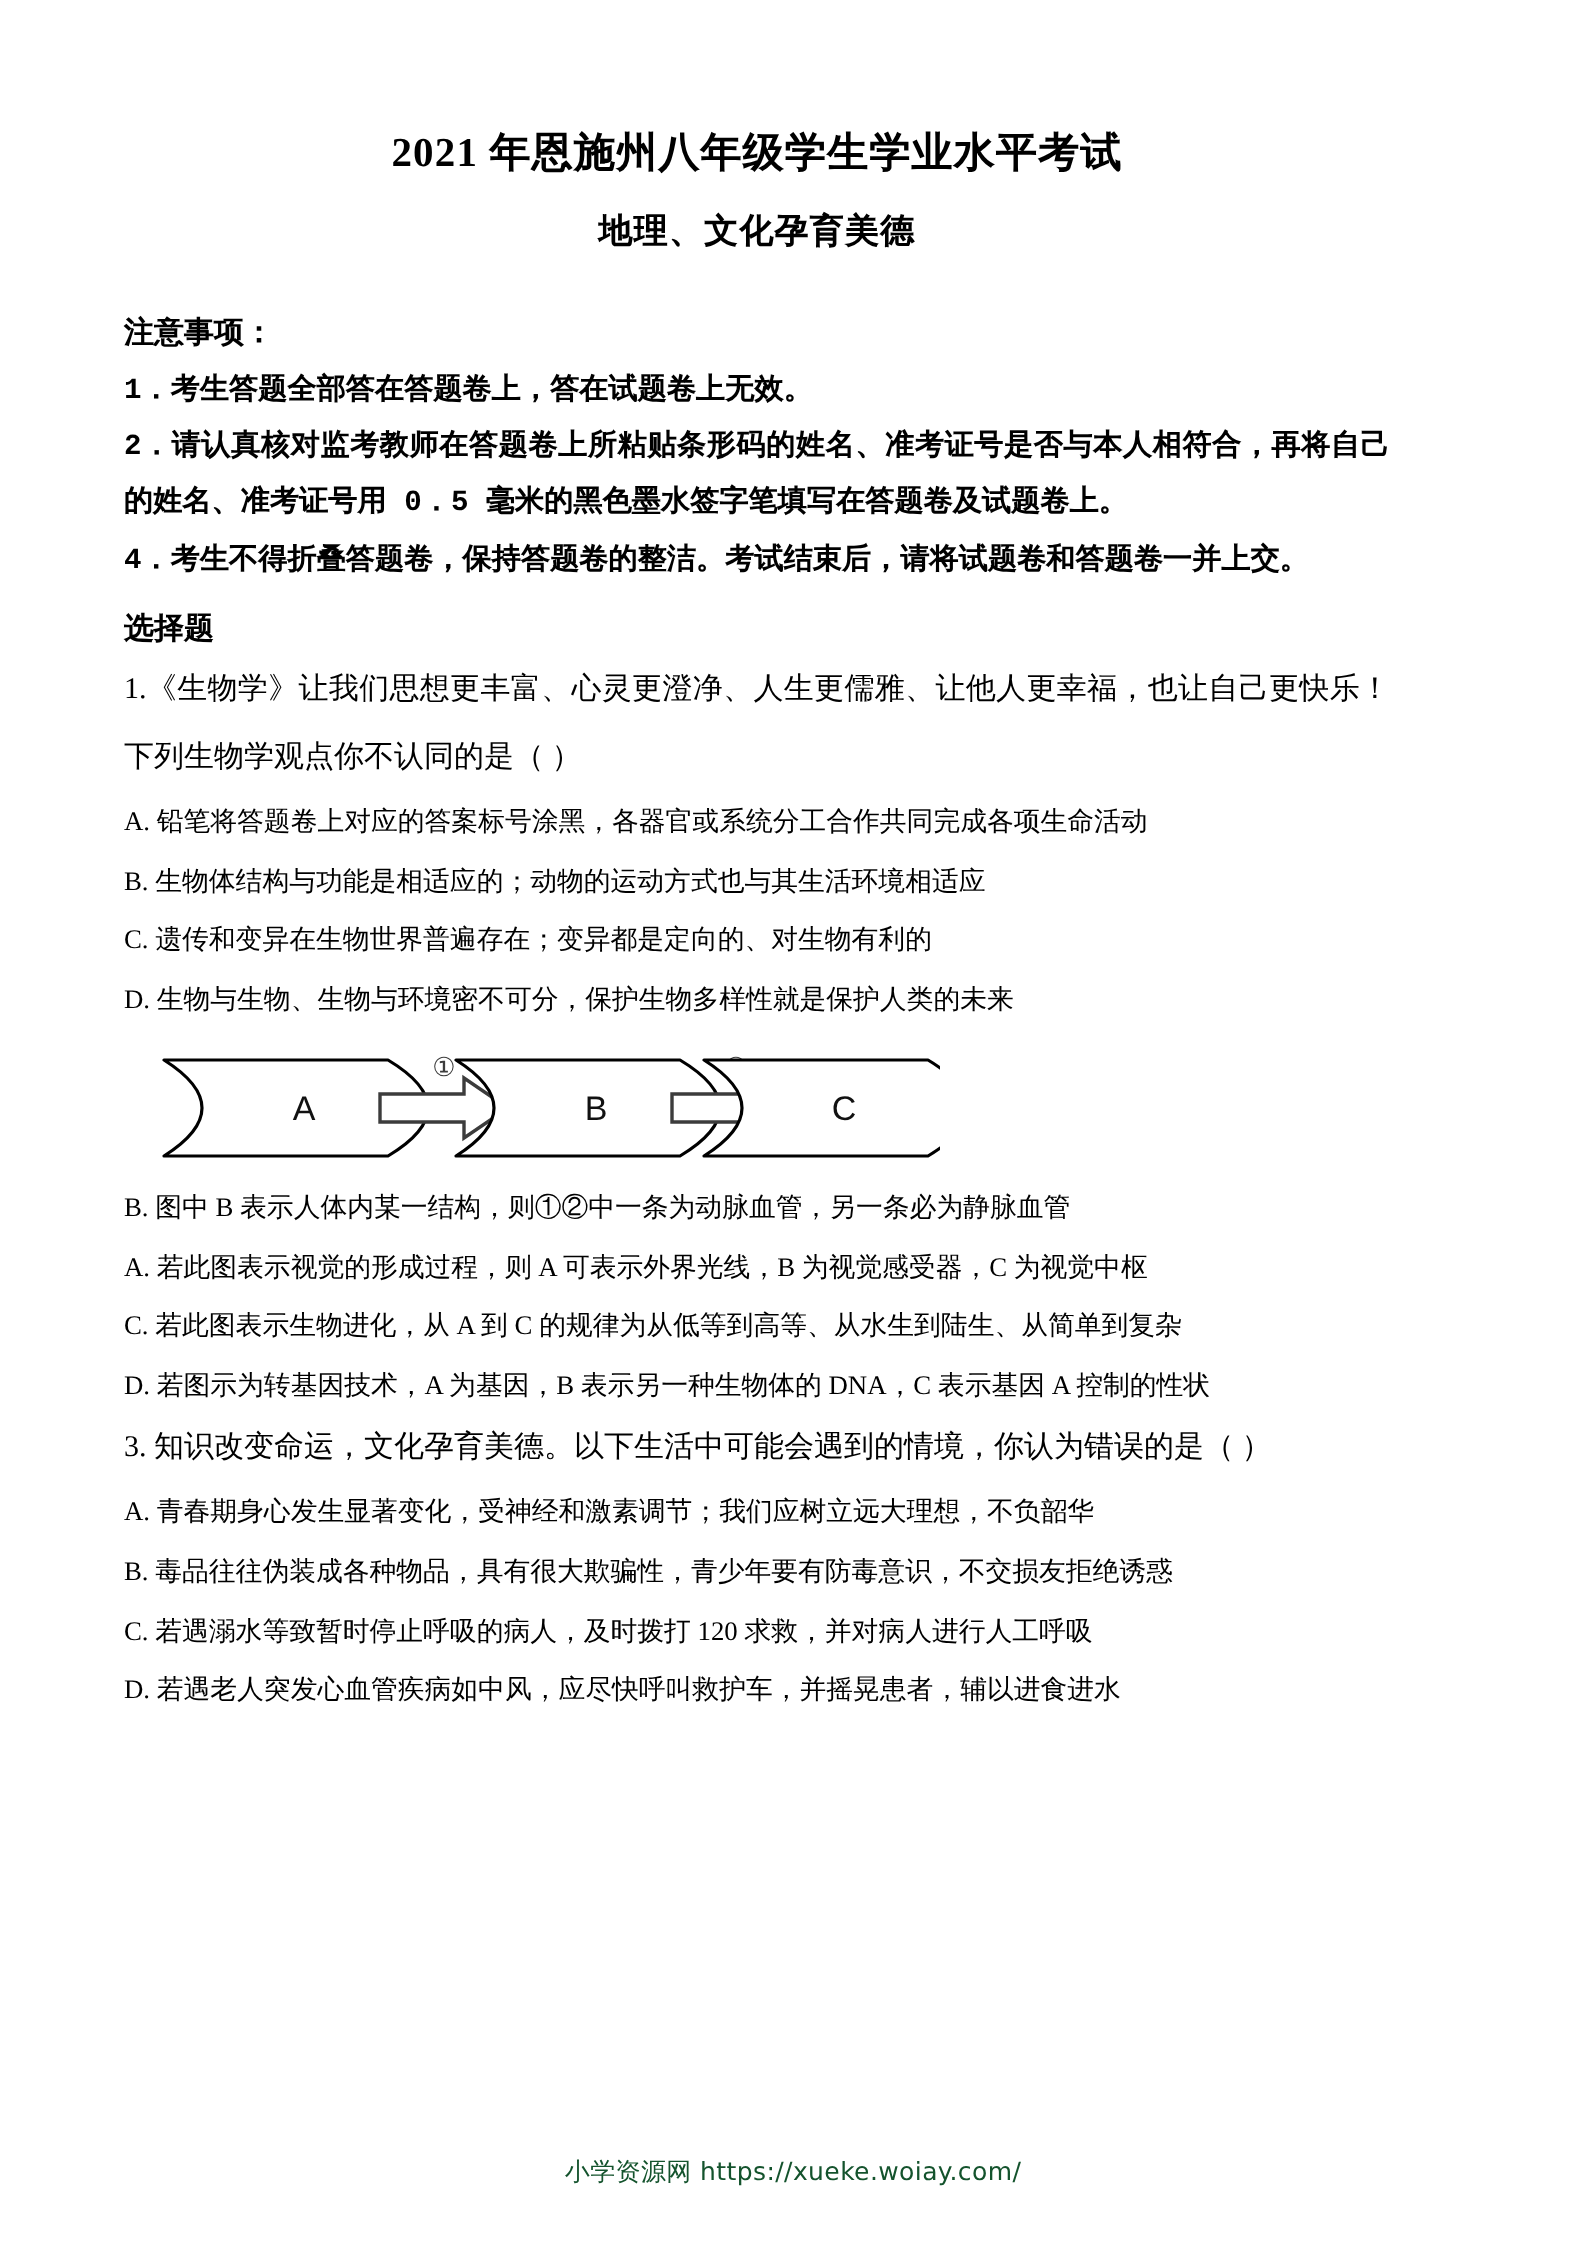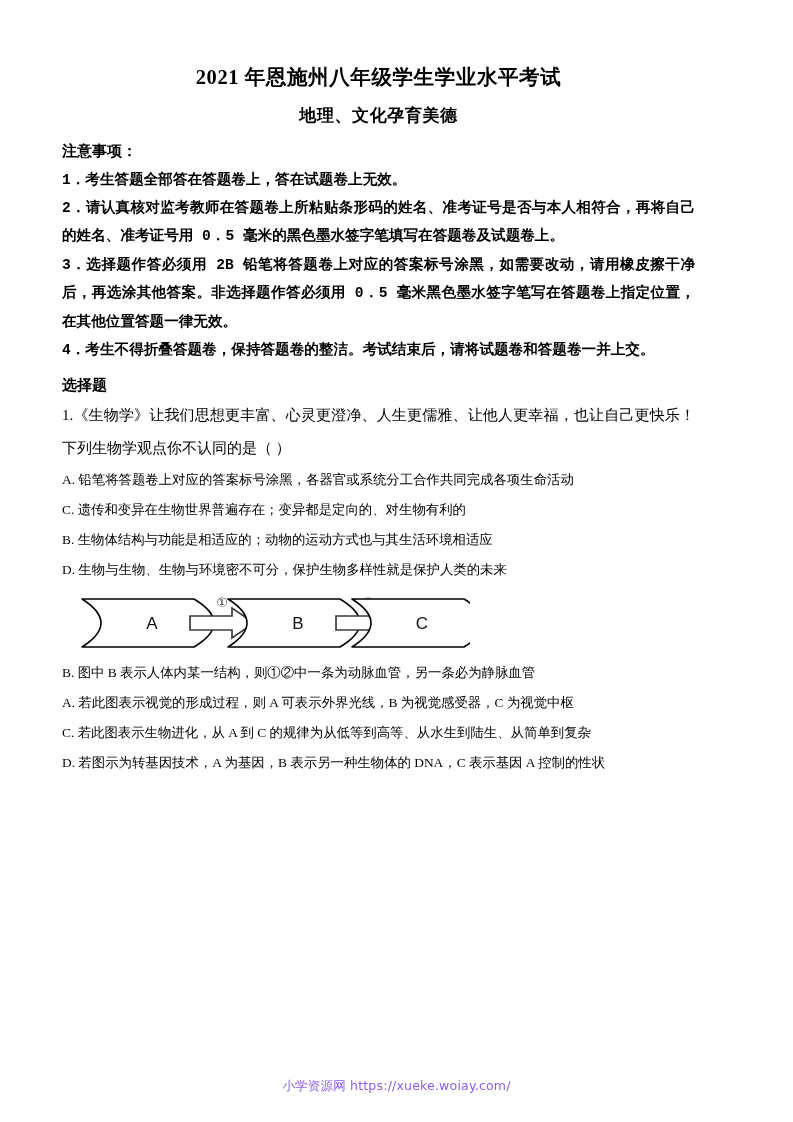--- a/index.html
+++ b/index.html
@@ -37,21 +37,21 @@
   }
   .title-sub {
     font-size: 17px;
     font-weight: bold;
     letter-spacing: 0.6px;
     line-height: 1.5;
     margin: 0;
   }
 
   
-  .notice { margin-top: 12px; }
+  .notice { margin-top: 28px; }
   .notice-heading {
     font-size: 15px;
     font-weight: bold;
     line-height: 1.55;
     margin: 0 0 2px 0;
   }
   .notice-item {
     font-size: 14.6px;
     font-weight: bold;
     line-height: 1.95;
@@ -95,50 +95,49 @@
 
   
   .watermark {
     position: absolute;
     left: 0;
     top: 1078px;
     width: 793px;
     text-align: center;
     font-family: "DejaVu Sans", "Liberation Sans", sans-serif;
     font-size: 12.5px;
-    color: #8b5cf6;
+    color: #14532d;
     letter-spacing: 0.2px;
     white-space: nowrap;
   }
 </style>
 </head>
 <body>
 
 <div class="page">
 
   <div class="title-block">
     <h1 class="title-main">2021 年恩施州八年级学生学业水平考试</h1>
     <h2 class="title-sub">地理、文化孕育美德</h2>
   </div>
 
   <div class="notice">
     <p class="notice-heading">注意事项：</p>
     <p class="notice-item">1．考生答题全部答在答题卷上，答在试题卷上无效。</p>
     <p class="notice-item">2．请认真核对监考教师在答题卷上所粘贴条形码的姓名、准考证号是否与本人相符合，再将自己的姓名、准考证号用 0．5 毫米的黑色墨水签字笔填写在答题卷及试题卷上。</p>
-    <p class="notice-item">3．选择题作答必须用 2B 铅笔将答题卷上对应的答案标号涂黑，如需要改动，请用橡皮擦干净后，再选涂其他答案。非选择题作答必须用 0．5 毫米黑色墨水签字笔写在答题卷上指定位置，在其他位置答题一律无效。</p>
     <p class="notice-item">4．考生不得折叠答题卷，保持答题卷的整洁。考试结束后，请将试题卷和答题卷一并上交。</p>
   </div>
 
   <p class="section-heading">选择题</p>
 
   <div class="question">
     <p class="q-stem">1.《生物学》让我们思想更丰富、心灵更澄净、人生更儒雅、让他人更幸福，也让自己更快乐！下列生物学观点你不认同的是（      ）</p>
     <p class="q-option">A. 铅笔将答题卷上对应的答案标号涂黑，各器官或系统分工合作共同完成各项生命活动</p>
+    <p class="q-option">B. 生物体结构与功能是相适应的；动物的运动方式也与其生活环境相适应</p>
     <p class="q-option">C. 遗传和变异在生物世界普遍存在；变异都是定向的、对生物有利的</p>
-    <p class="q-option">B. 生物体结构与功能是相适应的；动物的运动方式也与其生活环境相适应</p>
     <p class="q-option">D. 生物与生物、生物与环境密不可分，保护生物多样性就是保护人类的未来</p>
   </div>
 
   <div class="question">
 
     <div class="figure">
       <svg width="390" height="58" viewBox="0 0 390 58" xmlns="http://www.w3.org/2000/svg">
         <defs>
 
           <g id="chev">
@@ -175,16 +174,23 @@
         </g>
       </svg>
     </div>
 
     <p class="q-option">B. 图中 B 表示人体内某一结构，则①②中一条为动脉血管，另一条必为静脉血管</p>
     <p class="q-option">A. 若此图表示视觉的形成过程，则 A 可表示外界光线，B 为视觉感受器，C 为视觉中枢</p>
     <p class="q-option">C. 若此图表示生物进化，从 A 到 C 的规律为从低等到高等、从水生到陆生、从简单到复杂</p>
     <p class="q-option">D. 若图示为转基因技术，A 为基因，B 表示另一种生物体的 DNA，C 表示基因 A 控制的性状</p>
   </div>
 
+  <div class="question">
+    <p class="q-stem">3. 知识改变命运，文化孕育美德。以下生活中可能会遇到的情境，你认为错误的是（      ）</p>
+    <p class="q-option">A. 青春期身心发生显著变化，受神经和激素调节；我们应树立远大理想，不负韶华</p>
+    <p class="q-option">B. 毒品往往伪装成各种物品，具有很大欺骗性，青少年要有防毒意识，不交损友拒绝诱惑</p>
+    <p class="q-option">C. 若遇溺水等致暂时停止呼吸的病人，及时拨打 120 求救，并对病人进行人工呼吸</p>
+    <p class="q-option">D. 若遇老人突发心血管疾病如中风，应尽快呼叫救护车，并摇晃患者，辅以进食进水</p>
+  </div>
 
 </div>
 
 <div class="watermark">小学资源网 https://xueke.woiay.com/</div>
 
 </body></html>

